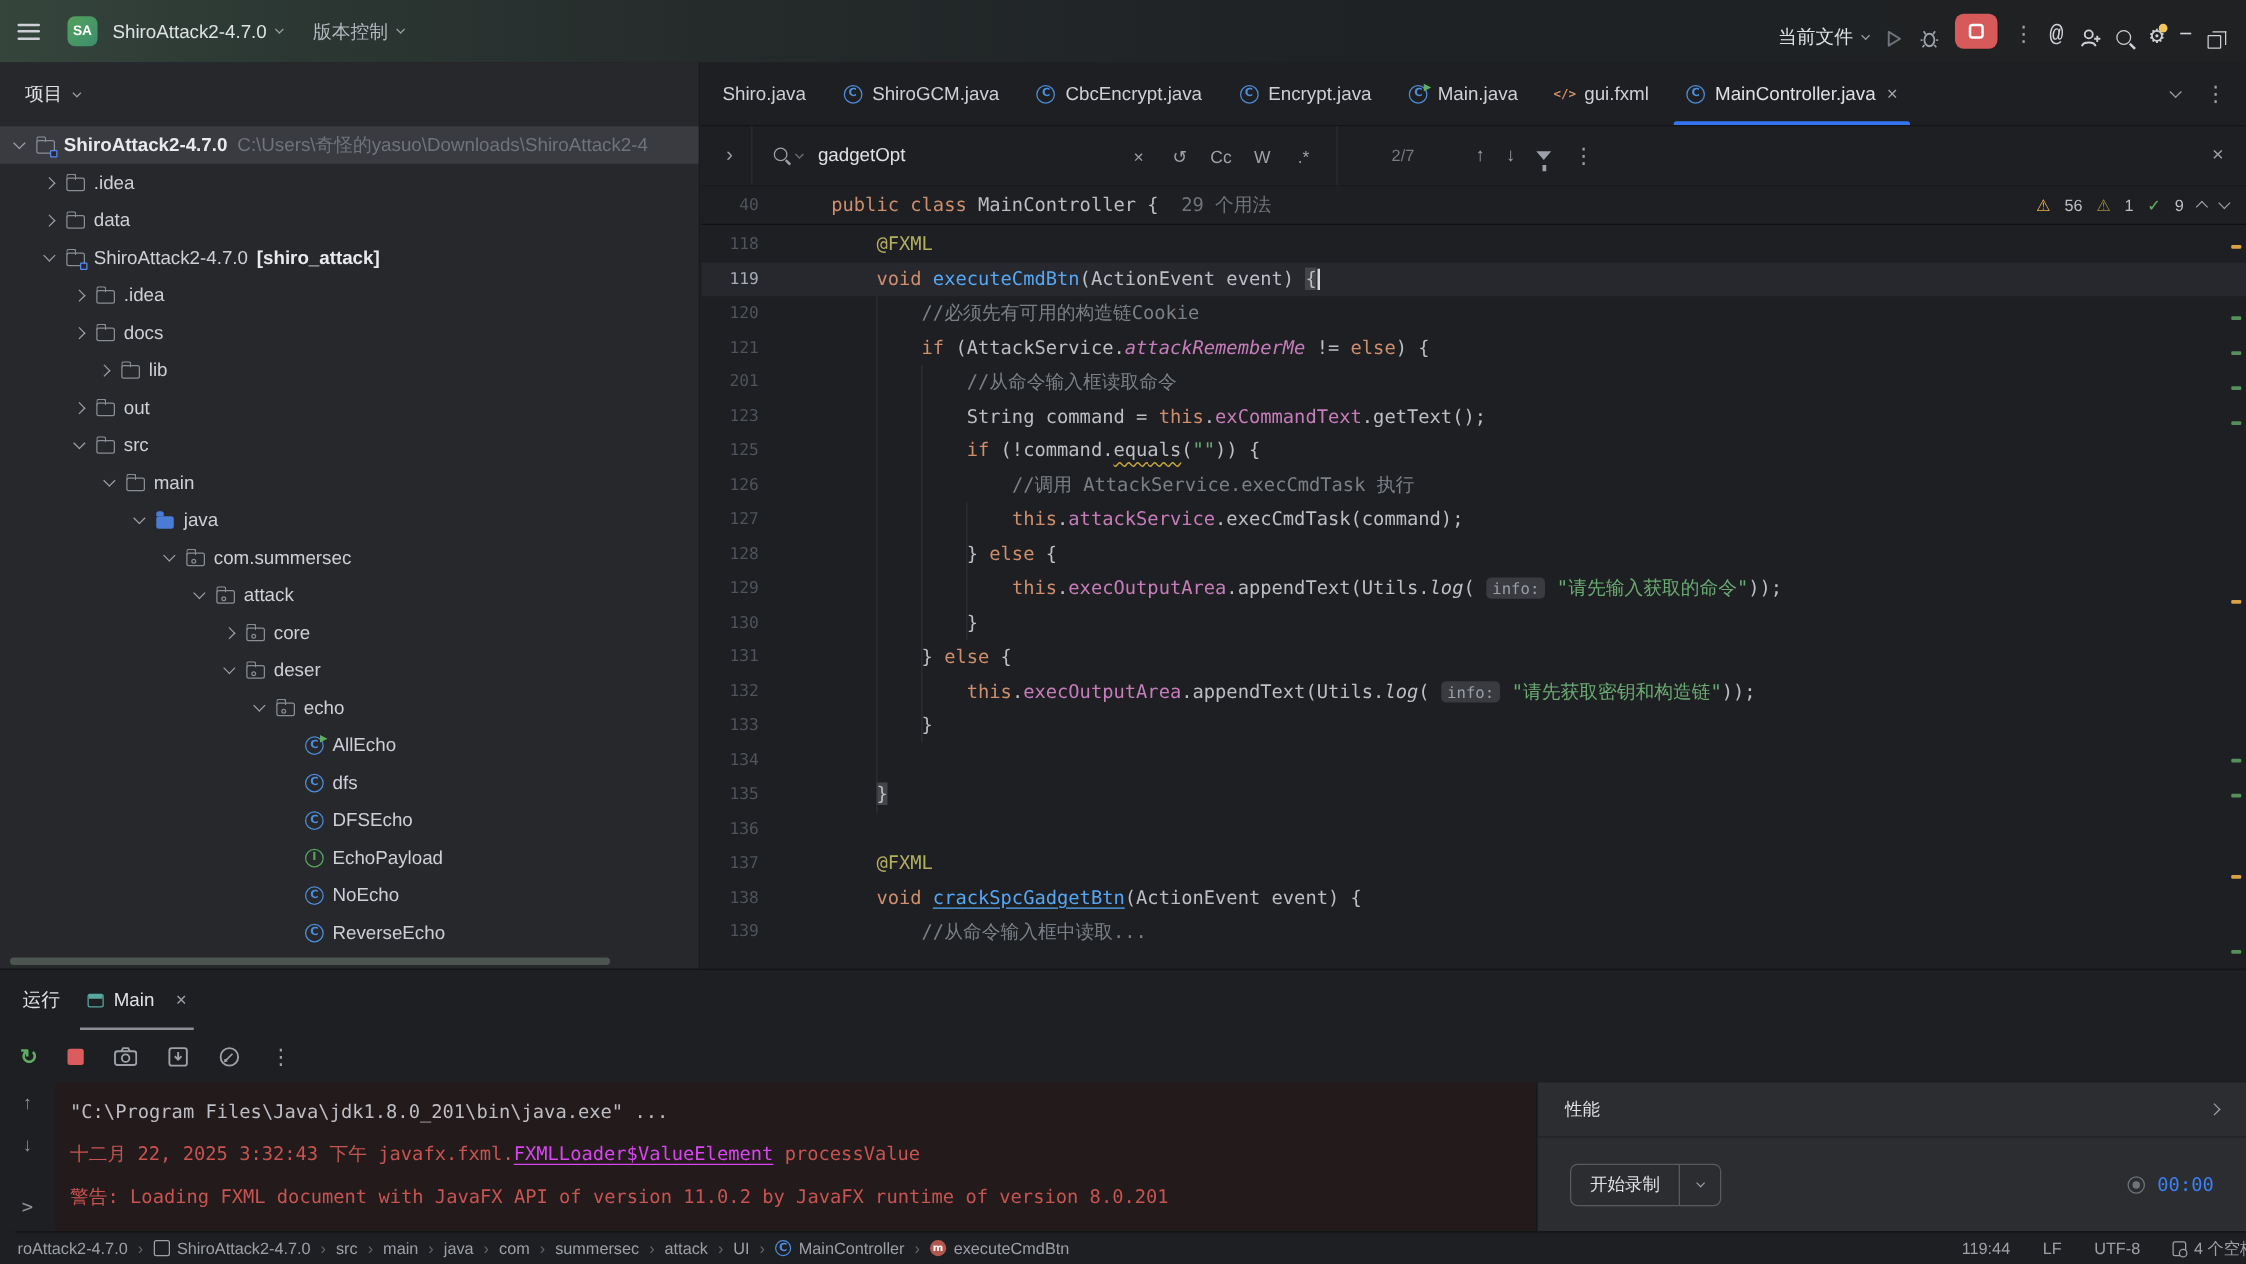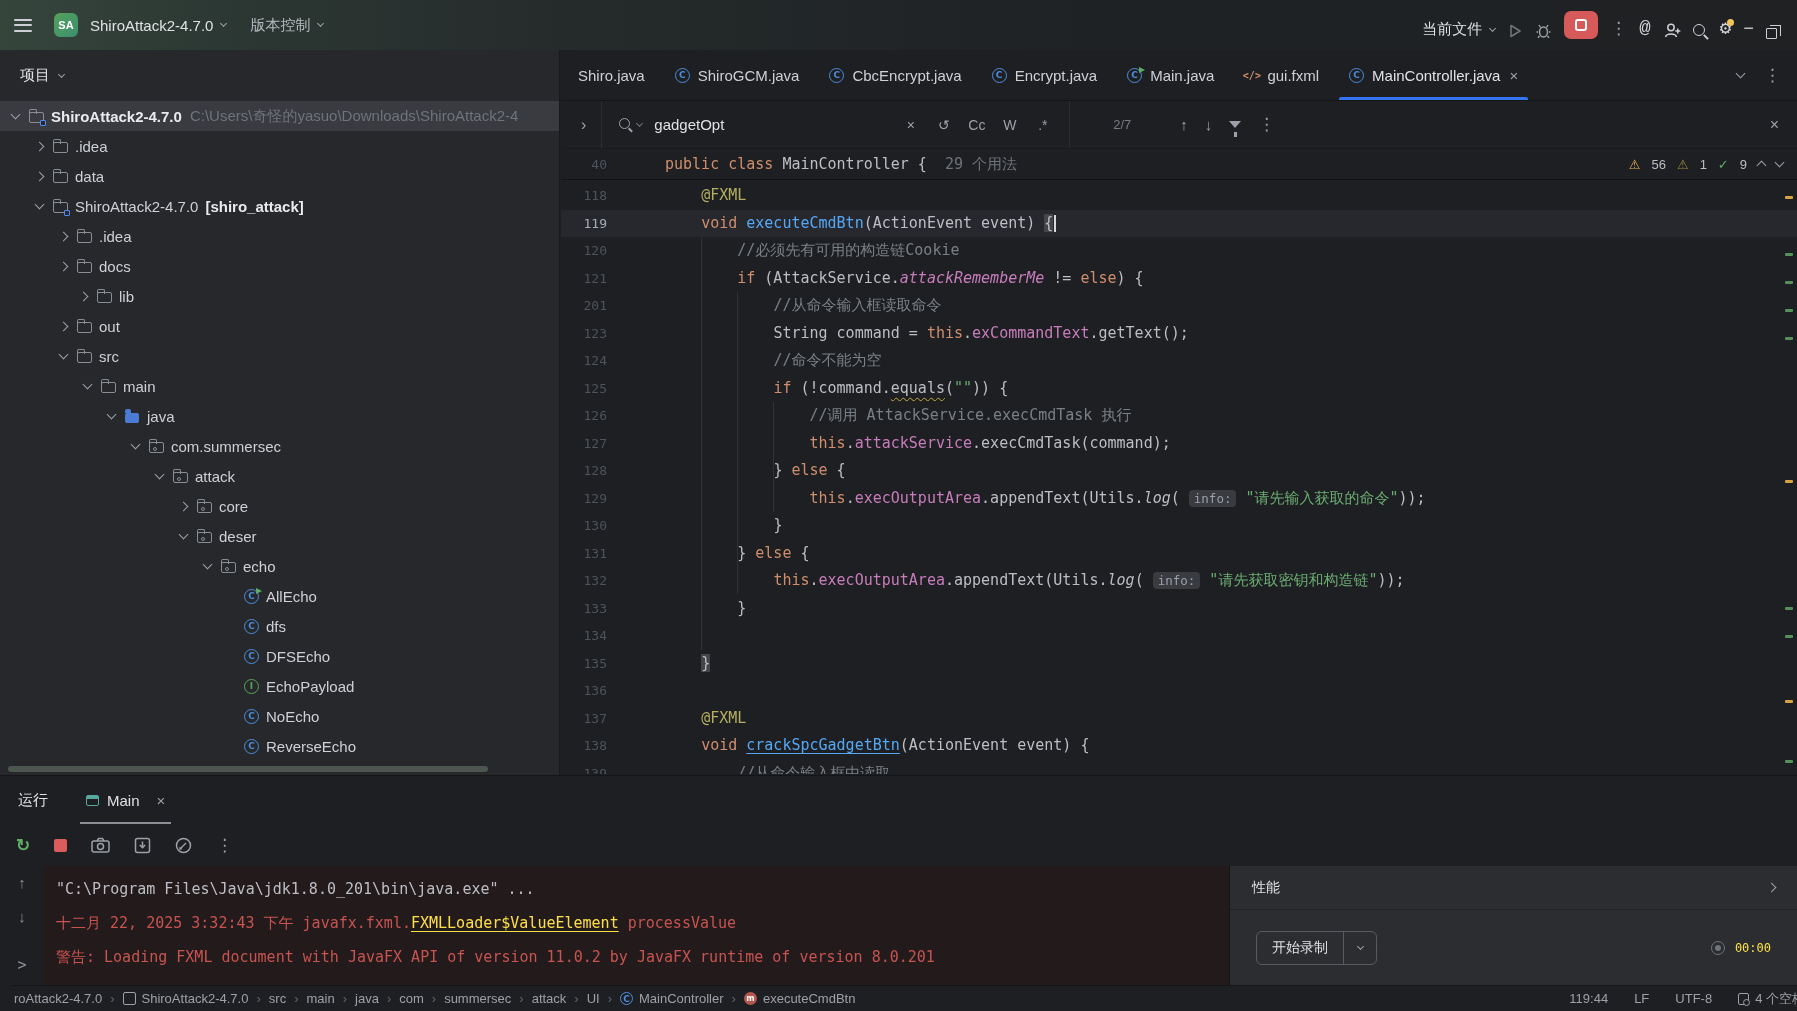--- a/index.html
+++ b/index.html
@@ -141,51 +141,51 @@
   .caret { display:inline-block; width:2px; height:17px; background:#d6d8dd; vertical-align:middle; margin-left:1px; }
   .guide { position:absolute; width:1px; background:#2e3136; }
   .emarks { position:absolute; top:0; right:0; width:14px; height:725px; }
   .mark { position:absolute; right:4px; width:8px; height:3px; border-radius:1px; }
   .mark.g { background:#549159; } .mark.y { background:#d9a343; }
 
   
   .runpanel { position:absolute; top:775px; left:0; width:1797px; height:210px; background:#1e1f22;
     border-top:1px solid #141517; }
   .r-tabs { height:48px; display:flex; align-items:center; padding-left:18px; }
-  .r-title { font-size:15px; color:#dfe1e5; margin-right:28px; }
+  .r-title { font-size:15px; color:#dfe1e5; margin-right:12px; }
   .r-tab { height:100%; display:flex; align-items:center; gap:8px; padding:0 10px; position:relative;
     color:#dfe1e5; font-size:15px; }
   .r-tab::after { content:''; position:absolute; bottom:0; left:4px; right:4px; height:2px; background:#8b8e94; }
   .appwin { width:13px; height:11px; border:1.5px solid #58a8a0; border-radius:2px; position:relative; }
   .appwin::before { content:''; position:absolute; top:0; left:0; right:0; height:3px; background:#58a8a0; }
   .r-toolbar { height:42px; display:flex; align-items:center; gap:24px; padding-left:16px; color:#8b8f96; }
   .rerun { color:#5fad65; font-size:17px; font-weight:700; }
   .stopsq { width:13px; height:13px; background:#db5c5c; border-radius:2px; }
   .r-content { position:absolute; top:90px; left:0; right:0; bottom:0; display:flex; }
   .r-strip { width:44px; flex:none; display:flex; flex-direction:column; align-items:center; gap:17px;
     padding-top:8px; color:#8b8f96; font-size:15px; }
   .r-strip .last { margin-top:14px; font-family:"DejaVu Sans Mono",monospace; }
   .console { flex:1; background:#231a1c; padding:6px 0 0 12px; overflow:hidden;
     font-family:"DejaVu Sans Mono",monospace; font-size:15px; }
   .con-line { line-height:34px; white-space:pre; }
   .seg-gray { color:#bcbec4; }
   .seg-red { color:#c75450; }
-  .seg-redlink { color:#fde047; text-decoration:underline; text-underline-offset:3px; }
+  .seg-redlink { color:#d946ef; text-decoration:underline; text-underline-offset:3px; }
   .perf { width:568px; flex:none; background:#2b2d30; border-left:1px solid #141517;
     display:flex; flex-direction:column; }
   .perf-head { height:44px; display:flex; align-items:center; justify-content:space-between;
     padding:0 22px; border-bottom:1px solid #212327; color:#dfe1e5; font-size:14px; }
   .perf-body { flex:1; display:flex; align-items:center; justify-content:space-between; padding:0 26px; }
   .rec-btn { height:34px; display:flex; align-items:center; border:1px solid #575b60; border-radius:6px;
     color:#dfe1e5; font-size:14px; }
   .rec-label { padding:0 15px; }
   .rec-divider { width:1px; align-self:stretch; background:#575b60; }
   .rec-chev { width:32px; display:flex; align-items:center; justify-content:center; }
-  .timer { display:flex; align-items:center; gap:10px; color:#fde047;
-    font-family:"DejaVu Sans Mono",monospace; font-size:12px; }
+  .timer { display:flex; align-items:center; gap:10px; color:#3b82f6;
+    font-family:"DejaVu Sans Mono",monospace; font-size:15px; }
   .rec-ic { width:14px; height:14px; border:1.5px solid #6f737a; border-radius:50%; position:relative; }
   .rec-ic::after { content:''; position:absolute; inset:3px; background:#6f737a; border-radius:50%; }
 
   
   .statusbar { position:absolute; top:985px; left:12px; width:1797px; height:26px; background:#1e1f22;
     border-top:1px solid #141517; display:flex; align-items:center; font-size:13px; color:#9da0a8;
     padding-left:2px; }
   #crumbs { display:flex; align-items:center; gap:8px; white-space:nowrap; overflow:hidden; flex:1; }
   .crumb { display:flex; align-items:center; gap:6px; }
   .crumb .ic { width:13px; height:13px; margin:0; }
@@ -493,24 +493,20 @@
         </div>
         <div class="crow">
           <span class="cnum">201</span>
           <span class="cline"><span class="tk-d">            </span><span class="tk-c">//从命令输入框读取命令</span></span>
         </div>
         <div class="crow">
           <span class="cnum">123</span>
           <span class="cline"><span class="tk-d">            </span><span class="tk-d">String command = </span><span class="tk-k">this</span><span class="tk-d">.</span><span class="tk-f">exCommandText</span><span class="tk-d">.getText();</span></span>
         </div>
         <div class="crow">
-          <span class="cnum">124</span>
-          <span class="cline"><span class="tk-d">            </span><span class="tk-c">//命令不能为空</span></span>
-        </div>
-        <div class="crow">
           <span class="cnum">125</span>
           <span class="cline"><span class="tk-d">            </span><span class="tk-k">if </span><span class="tk-d">(!command.</span><span class="tk-u">equals</span><span class="tk-d">(</span><span class="tk-s">""</span><span class="tk-d">)) {</span></span>
         </div>
         <div class="crow">
           <span class="cnum">126</span>
           <span class="cline"><span class="tk-d">                </span><span class="tk-c">//调用 AttackService.execCmdTask 执行</span></span>
         </div>
         <div class="crow">
           <span class="cnum">127</span>
           <span class="cline"><span class="tk-d">                </span><span class="tk-k">this</span><span class="tk-d">.</span><span class="tk-f">attackService</span><span class="tk-d">.execCmdTask(command);</span></span>

